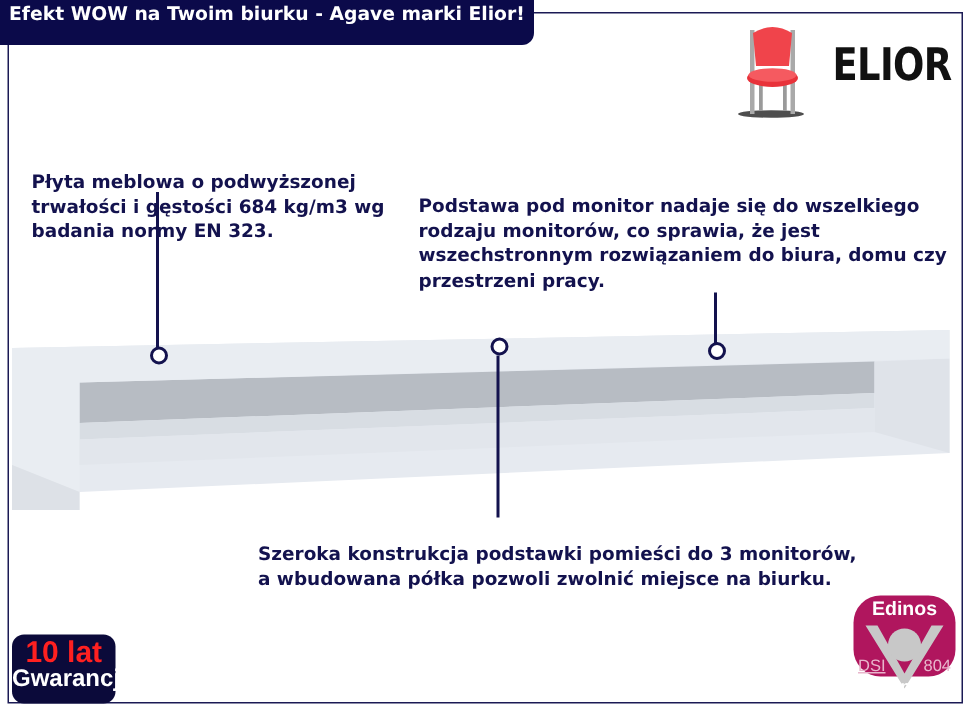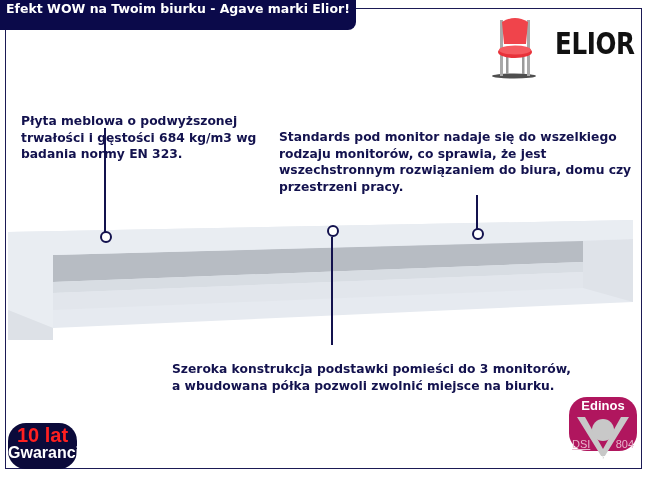--- a/index.html
+++ b/index.html
@@ -8,21 +8,21 @@
   .title-bar { position:absolute; left:0; top:0; height:18px; background:#0b0a4a; color:#ffffff; font-weight:bold; font-size:12.5px; line-height:18px; padding:0 6px 12px 6px; border-bottom-right-radius:8px; white-space:nowrap;text-align:center; }
   .logo { position:absolute; left:482px; top:14px; width:150px; height:66px; }
   .logo-text { position:absolute; left:555px; top:26px; font-family:"DejaVu Sans", sans-serif; font-weight:bold; font-size:30px; letter-spacing:-0.5px; color:#111; transform:scaleX(0.82); transform-origin:left; }
   .callout { position:absolute; color:#13124e; font-weight:bold; font-size:12.3px; line-height:16.5px; }
   .c1 { left:21px; top:73px; width:250px;margin-top:40px; }
   .c2 { left:279px; top:129px; width:360px; }
   .c3 { left:172px; top:361px; width:400px; }
   .vline { position:absolute; width:2px; background:#13124e; }
   .dot { position:absolute; width:8px; height:8px; border:2px solid #13124e; border-radius:50%; background:#ffffff; }
   .product { position:absolute; left:8px; top:210px; width:632px; height:130px; }
-  .badge-10 { position:absolute; left:8px; top:423px; width:69px; height:46px; background:#0b0a3a; border-radius:18px; text-align:center; }
+  .badge-10 { position:absolute; left:8px; top:423px; width:69px; height:46px; background:#0b0a3a; border-radius:8px; text-align:center; }
   .badge-10 .big { color:#ff2020; font-size:20px; font-weight:bold; line-height:22px; padding-top:1px; font-family:"Liberation Sans", sans-serif; }
   .badge-10 .small { color:#ffffff; font-size:16px; font-weight:bold; line-height:14px; font-family:"Liberation Sans", sans-serif; }
   .badge-edinos { position:absolute; left:569px; top:397px; width:68px; height:54px; background:#b0165e;border-radius:18px; }
   .edinos-top { position:absolute; left:0; top:1px; width:100%; text-align:center; color:#fff; font-weight:bold; font-size:13px; font-family:"Liberation Sans", sans-serif; }
   .edinos-bottom { position:absolute; left:0; top:55px; width:100%; text-align:right; color:#fff; font-weight:bold; font-size:11px; font-family:"Liberation Sans", sans-serif; }
   .edinos-dsi { position:absolute; left:3px; top:41px; color:#e8b6cc; font-size:11px; font-family:"Liberation Sans", sans-serif;text-decoration:underline; }
   .edinos-804 { position:absolute; right:3px; top:41px; color:#e8b6cc; font-size:11px; font-family:"Liberation Sans", sans-serif;padding-left:36px; }
 </style>
 </head>
 <body>
@@ -56,21 +56,21 @@
 <div class="vline" style="left:104px;top:128px;height:104px;"></div>
 <div class="dot" style="left:100px;top:231px;"></div>
 
 <div class="vline" style="left:476px;top:195px;height:34px;"></div>
 <div class="dot" style="left:472px;top:228px;"></div>
 
 <div class="dot" style="left:327px;top:225px;"></div>
 <div class="vline" style="left:331px;top:237px;height:108px;"></div>
 
 <div class="callout c1">Płyta meblowa o podwyższonej trwałości i gęstości 684 kg/m3 wg badania normy EN 323.</div>
-<div class="callout c2">Standards pod monitor nadaje się do wszelkiego rodzaju monitorów, co sprawia, że jest wszechstronnym rozwiązaniem do biura, domu czy przestrzeni pracy.</div>
+<div class="callout c2">Podstawa pod monitor nadaje się do wszelkiego rodzaju monitorów, co sprawia, że jest wszechstronnym rozwiązaniem do biura, domu czy przestrzeni pracy.</div>
 <div class="callout c3">Szeroka konstrukcja podstawki pomieści do 3 monitorów, a wbudowana półka pozwoli zwolnić miejsce na biurku.</div>
 
 <div class="badge-10">
   <div class="big">10 lat</div>
   <div class="small">Gwarancji</div>
 </div>
 
 <div class="badge-edinos">
   <div class="edinos-top">Edinos</div>
   <svg width="68" height="70" style="position:absolute;left:0;top:0;">

